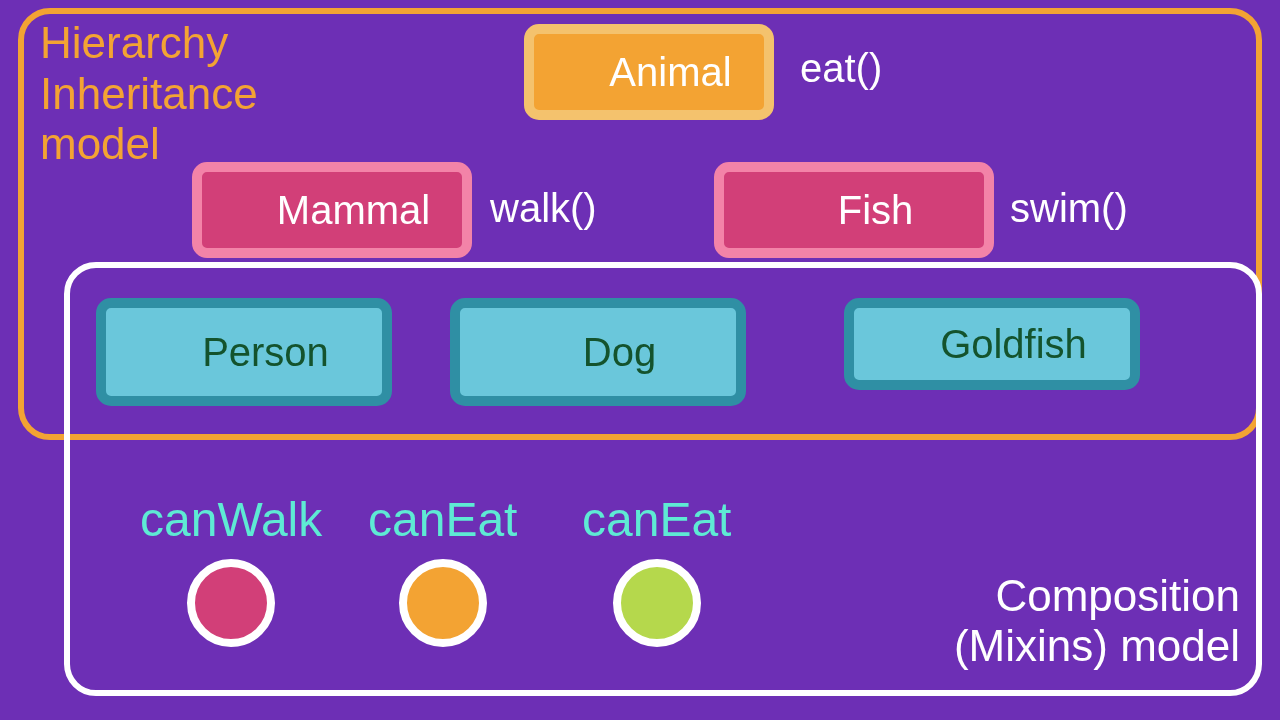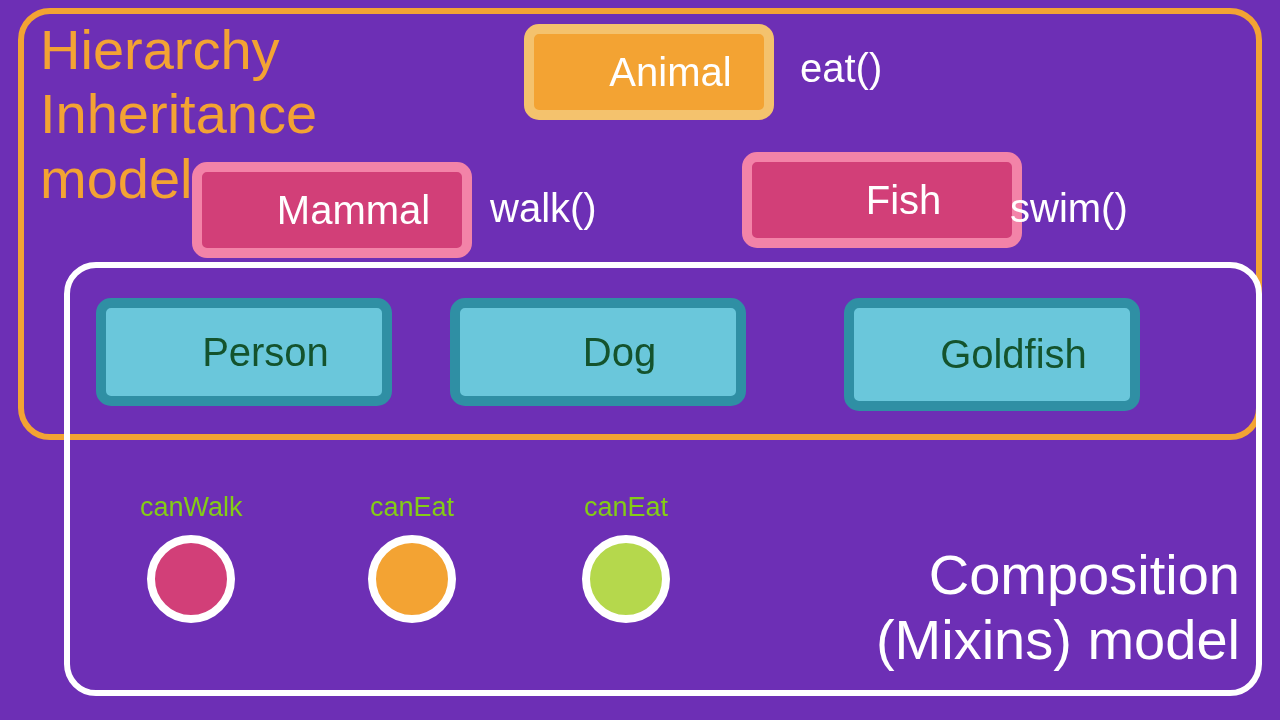--- a/index.html
+++ b/index.html
@@ -20,21 +20,21 @@
     border: 6px solid #f3a333;
   }
   #composition-frame {
     left: 64px; top: 262px;
     width: 1198px; height: 434px;
     border: 6px solid #ffffff;
   }
   .title {
     position: absolute;
     color: #ffffff;
-    font-size: 56px;
+    font-size: 44px;
     line-height: 1.15;
     white-space: pre-line;
   }
   #hierarchy-title {
     left: 40px; top: 18px;
     color: #f3a333;
   }
   #composition-title {
     right: 40px; bottom: 48px;
     text-align: right;
@@ -72,43 +72,43 @@
     font-weight: 400;
   }
   .mixin-group {
     position: absolute;
     display: flex;
     flex-direction: column;
     align-items: center;
     gap: 12px;
   }
   .mixin-label {
-    color: #84cc16;
-    font-size: 27px;
+    color: #5eead4;
+    font-size: 48px;
   }
   .mixin-dot {
     width: 88px; height: 88px;
     border-radius: 50%;
     border: 8px solid #ffffff;
   }
   .dot-pink  { background: #d23f78; }
   .dot-yellow{ background: #f3a333; }
   .dot-green { background: #b5d84c; }
 
   
   #animal   { left: 524px; top:  24px; width: 250px; height: 96px; }
   #eat-m    { left: 800px; top:  46px; }
   #mammal   { left: 192px; top: 162px; width: 280px; height: 96px; }
   #walk-m   { left: 490px; top: 186px; }
-  #fish     { left: 714px; top: 152px; width: 280px; height: 96px; margin-left: 28px; }
+  #fish     { left: 714px; top: 162px; width: 280px; height: 96px; }
   #swim-m   { left: 1010px; top: 186px; }
 
   #person   { left:  96px; top: 298px; width: 296px; height: 108px; }
   #dog      { left: 450px; top: 298px; width: 296px; height: 108px; }
-  #goldfish { left: 844px; top: 298px; width: 296px; height: 113px; }
+  #goldfish { left: 844px; top: 298px; width: 296px; height: 92px; }
 
   #mix1 { left: 140px; top: 492px; }
   #mix2 { left: 368px; top: 492px; justify-content: center; }
   #mix3 { left: 582px; top: 492px; }
 </style>
 </head>
 <body>
 
 <div id="hierarchy-frame" class="frame"></div>
 <div id="composition-frame" class="frame"></div>

